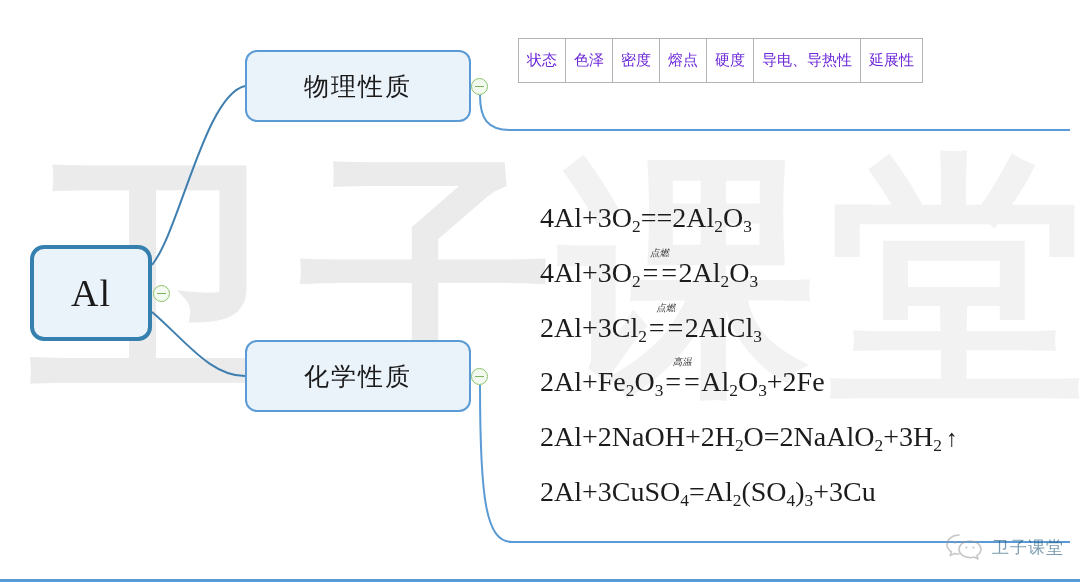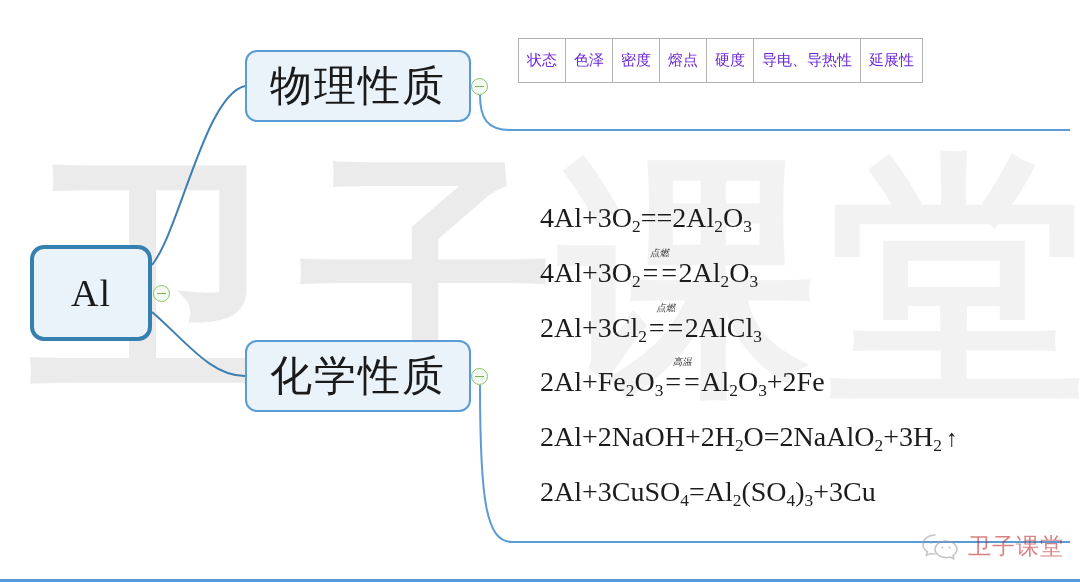--- a/index.html
+++ b/index.html
@@ -61,21 +61,21 @@
     width: 122px; height: 96px;
     border: 4px solid #3580ae;
     border-radius: 14px;
     font-size: 38px;
     letter-spacing: 1px;
   }
 
   .node-branch {
     border: 2px solid #5b9bd5;
     border-radius: 12px;
-    font-size: 42px;
+    font-size: 25px;
     letter-spacing: 2px;
     font-family: Liberation Serif, serif;
     font-weight: 400;
   }
   #node-physical { left: 245px; top: 50px;  width: 226px; height: 72px; }
   #node-chemical { left: 245px; top: 340px; width: 226px; height: 72px; }
 
   
   .collapse-btn {
     position: absolute;
@@ -169,22 +169,22 @@
     position: absolute;
     right: 16px; bottom: 20px;
     z-index: 5;
     display: flex;
     align-items: center;
     gap: 7px;
     opacity: 0.55;
   }
   #brand .brand-text {
     font-family: Liberation Mono, monospace;
-    font-size: 23px;
-    color: #b91c1c;
+    font-size: 17px;
+    color: #0c4a6e;
     letter-spacing: 1px;
     white-space: nowrap;
   }
   #brand svg { display: block; }
 
   
   #bottom-rule {
     position: absolute;
     left: 0; bottom: 0;
     width: 1080px; height: 3px;

